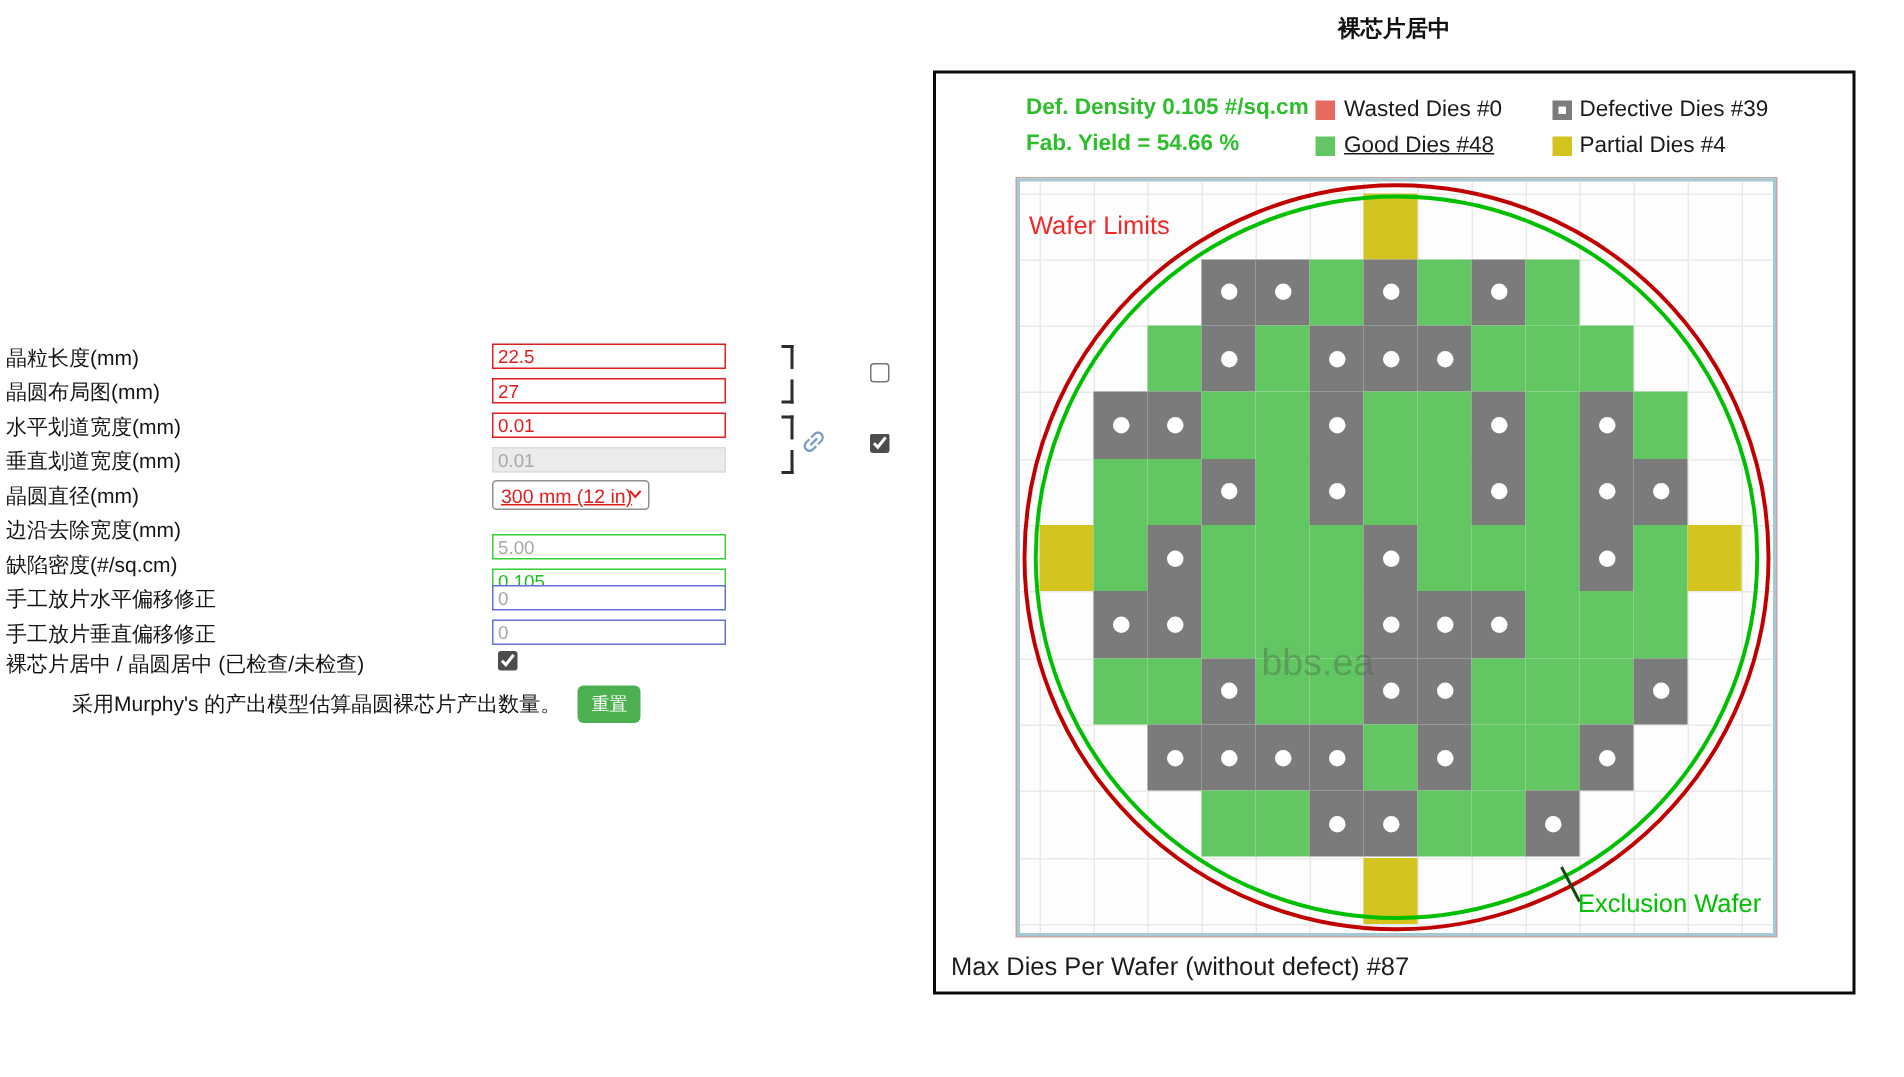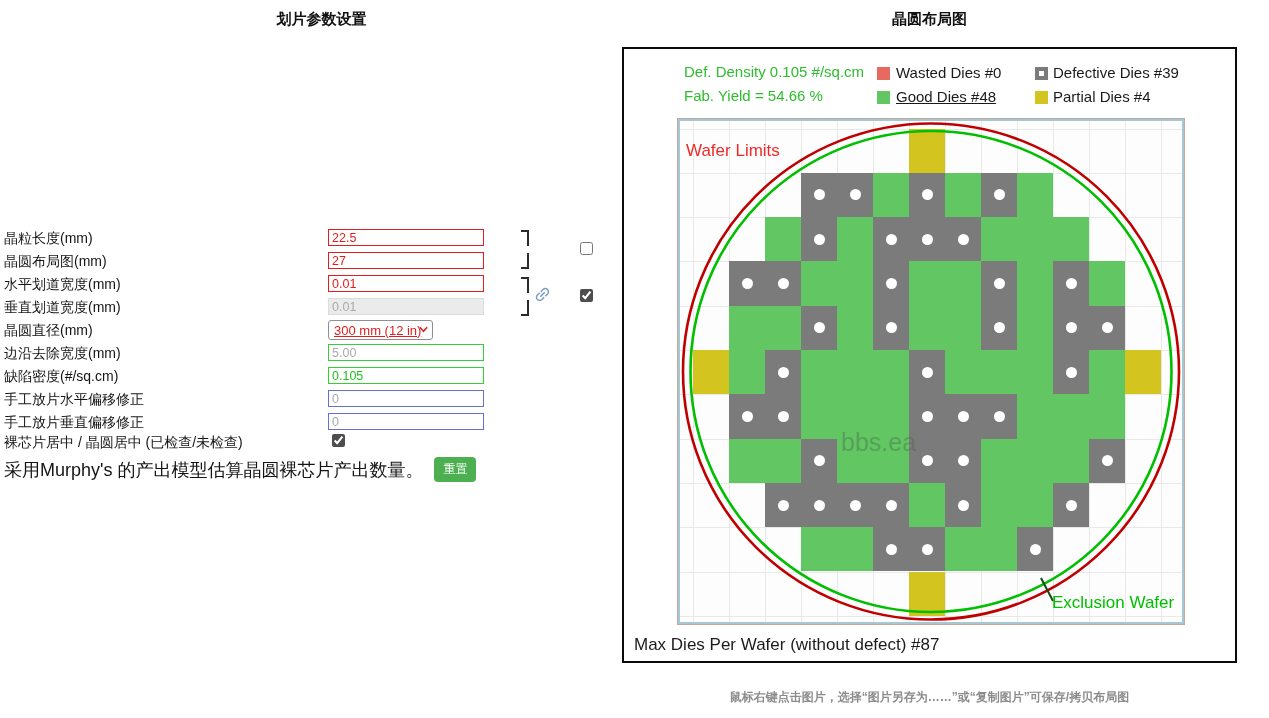--- a/index.html
+++ b/index.html
@@ -10,46 +10,46 @@
   #left-title{left:0;width:643px;}
   #right-title{left:622px;width:615px;}
 
   
   #form-rows{position:absolute;left:4px;top:227px;width:560px;}
   .form-row{position:absolute;left:0;height:23px;width:100%;}
   .form-label{position:absolute;left:0;top:0;font-size:14px;line-height:22px;white-space:nowrap;color:#141414;}
   .form-input{position:absolute;left:324px;top:2px;width:151px;height:15px;font-size:12.5px;
               padding:0 0 0 3px;border:1px solid #999;background:#fff;outline:none;
               font-family:"Liberation Sans","DejaVu Sans",sans-serif;}
-  .b-red{border-color:#e21d1d;} .b-green{border-color:#35cf35;} .b-blue{border-color:#6470d4;}
+  .b-red{border-color:#e21d1d;} .b-green{border-color:#35cf35;margin-top:12px;} .b-blue{border-color:#6470d4;}
   .b-disabled{border-color:#dcdcdc;background:#ebebeb;}
   .t-red{color:#e21d1d;} .t-green{color:#1fc11f;} .t-gray{color:#a9a9a9;}
   .select-box{position:absolute;left:324px;top:1px;width:103px;height:18px;border:1px solid #8f8f8f;
               border-radius:3px;background:#fff;cursor:default;}
   .select-text{position:absolute;left:5px;top:2px;font-size:13px;color:#e21d1d;white-space:nowrap;text-decoration:underline;}
   .select-chevron{position:absolute;right:4px;top:5px;width:9px;height:7px;}
 
   .bracket-seg{position:absolute;width:6px;height:14px;}
   .bracket-top{border-top:2px solid #2b2b2b;border-right:2px solid #2b2b2b;}
   .bracket-bot{border-bottom:2px solid #2b2b2b;border-right:2px solid #2b2b2b;}
   .pair-checkbox{position:absolute;width:13px;height:13px;accent-color:#4d4d4d;margin:0;}
   #link-icon{position:absolute;left:533px;top:285px;width:19px;height:19px;}
 
   #die-center-row{position:absolute;left:4px;top:432px;height:22px;}
   #die-center-row .form-label{line-height:21px;}
   #die-center-checkbox{position:absolute;left:328px;top:2px;width:13px;height:13px;accent-color:#4d4d4d;margin:0;}
   #murphy-row{position:absolute;left:4px;top:457px;display:flex;align-items:center;gap:11px;}
-  #murphy-note{font-size:18px;white-space:nowrap;color:#141414;}
+  #murphy-note{font-size:14px;white-space:nowrap;color:#141414;margin-left:44px;}
   #reset-button{background:#4caf50;color:#fff;border:none;border-radius:4px;font-size:12px;
                 padding:4px 9px;cursor:pointer;font-family:inherit;}
 
   
   #wafer-panel{position:absolute;left:622px;top:47px;width:615px;height:616px;border:2px solid #0a0a0a;
                background:#fff;box-sizing:border-box;}
-  .legend-green{position:absolute;font-size:15px;color:#2dbd2d;white-space:nowrap;}
+  .legend-green{position:absolute;font-size:15px;color:#2dbd2d;white-space:nowrap;font-weight:bold;}
   .legend-label{position:absolute;font-size:15px;color:#1a1a1a;white-space:nowrap;}
   .legend-icon{position:absolute;width:13px;height:13px;}
   #legend-icon-wasted{background:#e66a60;}
   #legend-icon-defective{background:#7b7b7b;}
   #legend-icon-defective::after{content:'';position:absolute;left:4px;top:4px;width:5px;height:5px;background:#fff;}
   #legend-icon-good{background:#62c763;}
   #legend-icon-partial{background:#d4c420;}
 
   #wafer-chart{position:absolute;left:54px;top:70px;width:502px;height:501px;background:#fdfdfd;
                border:2px solid #a5c8d2;box-shadow:0 0 0 1px rgba(145,95,85,.55);overflow:hidden;}
@@ -68,22 +68,21 @@
   #max-dies-text{position:absolute;left:10px;top:586px;font-size:17px;color:#1c1c1c;white-space:nowrap;}
 
   #footer-note{position:absolute;left:622px;top:689px;width:615px;text-align:center;
                font-size:12px;font-weight:bold;color:#8c8c8c;white-space:nowrap;}
 </style>
 </head>
 <body>
 
 <div id="page">
 
-  <div id="left-title" class="section-title">划片参数设置</div>
-  <div id="right-title" class="section-title">晶圆布局图</div>
+  <div id="right-title" class="section-title">裸芯片居中</div>
 
   <div id="form-rows">
       <div class="form-row" style="top: 0px;">
         <div class="form-label">晶粒长度(mm)</div>
         <input type="text" class="form-input b-red t-red" value="22.5" style="">
       </div>
       <div class="form-row" style="top: 23px;">
         <div class="form-label">晶圆布局图(mm)</div>
         <input type="text" class="form-input b-red t-red" value="27" style="">
       </div>
@@ -286,14 +285,13 @@
         <circle cx="251" cy="250.5" r="240.5" fill="none" stroke="#00bf00" stroke-width="2.6"></circle>
         <line x1="361" y1="457" x2="373" y2="480" stroke="#134a13" stroke-width="2"></line>
       </svg>
       <div id="wafer-limits-label">Wafer Limits</div>
       <div id="exclusion-edge-label">Exclusion Wafer</div>
     </div>
 
     <div id="max-dies-text">Max Dies Per Wafer (without defect) #87</div>
   </div>
 
-  <div id="footer-note">鼠标右键点击图片，选择“图片另存为……”或“复制图片”可保存/拷贝布局图</div>
 </div>
 
 </body></html>

